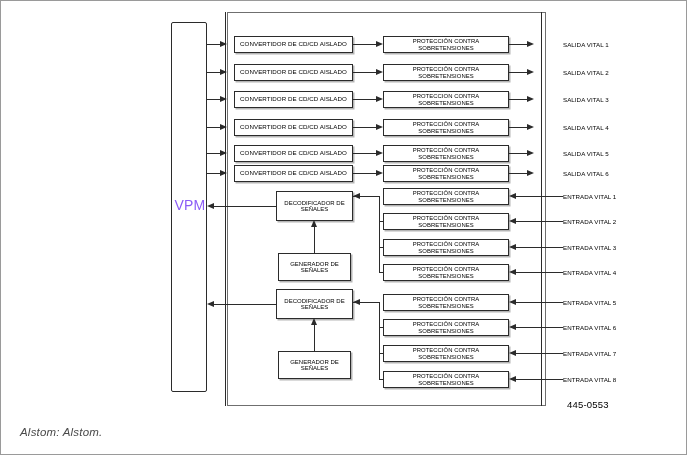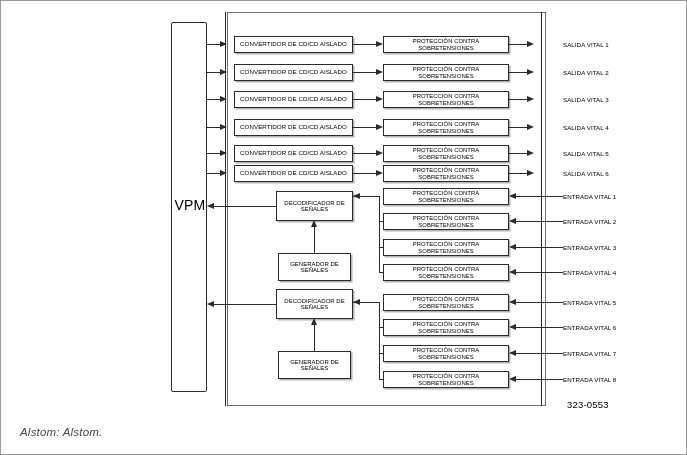--- a/index.html
+++ b/index.html
@@ -84,21 +84,21 @@
     background: #ffffff;
     border-radius: 2px;
   }
   #vpm-label {
     position: absolute;
     left: 168px;
     top: 196px;
     width: 42px;
     text-align: center;
     font-size: 14px;
-    color: #000000;
+    color: #8b5cf6;
     letter-spacing: .2px;
   }
 
   .conv-box {
     width: 119px;
     height: 17px;
     font-size: 6.2px;
     letter-spacing: .05px;
   }
   .prot-box {
@@ -330,16 +330,16 @@
   <div class="io-label" style="left:562px; top:349px;">ENTRADA VITAL 7</div>
 
   <div class="hline" style="left:378px; top:378px; width:4px;"></div>
   <div class="node prot-box" style="left:382px; top:370px;">
       <span class="lbl">PROTECCIÓN CONTRA SOBRETENSIONES</span>
     </div>
   <div class="hline" style="left:515px; top:378px; width:47px;"></div>
   <div class="arrow left" style="left:508px; top:374.5px;"></div>
   <div class="io-label" style="left:562px; top:375px;">ENTRADA VITAL 8</div>
 
-  <div id="code-label">323-0553</div>
+  <div id="code-label">445-0553</div>
   <div id="source-caption">Alstom: Alstom.</div>
 
 </div>
 
 </body></html>

